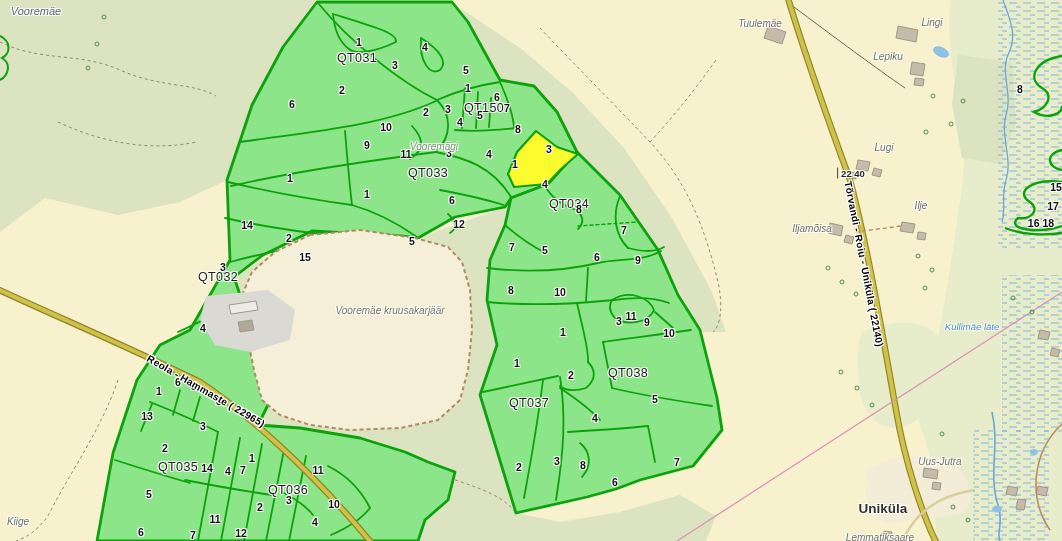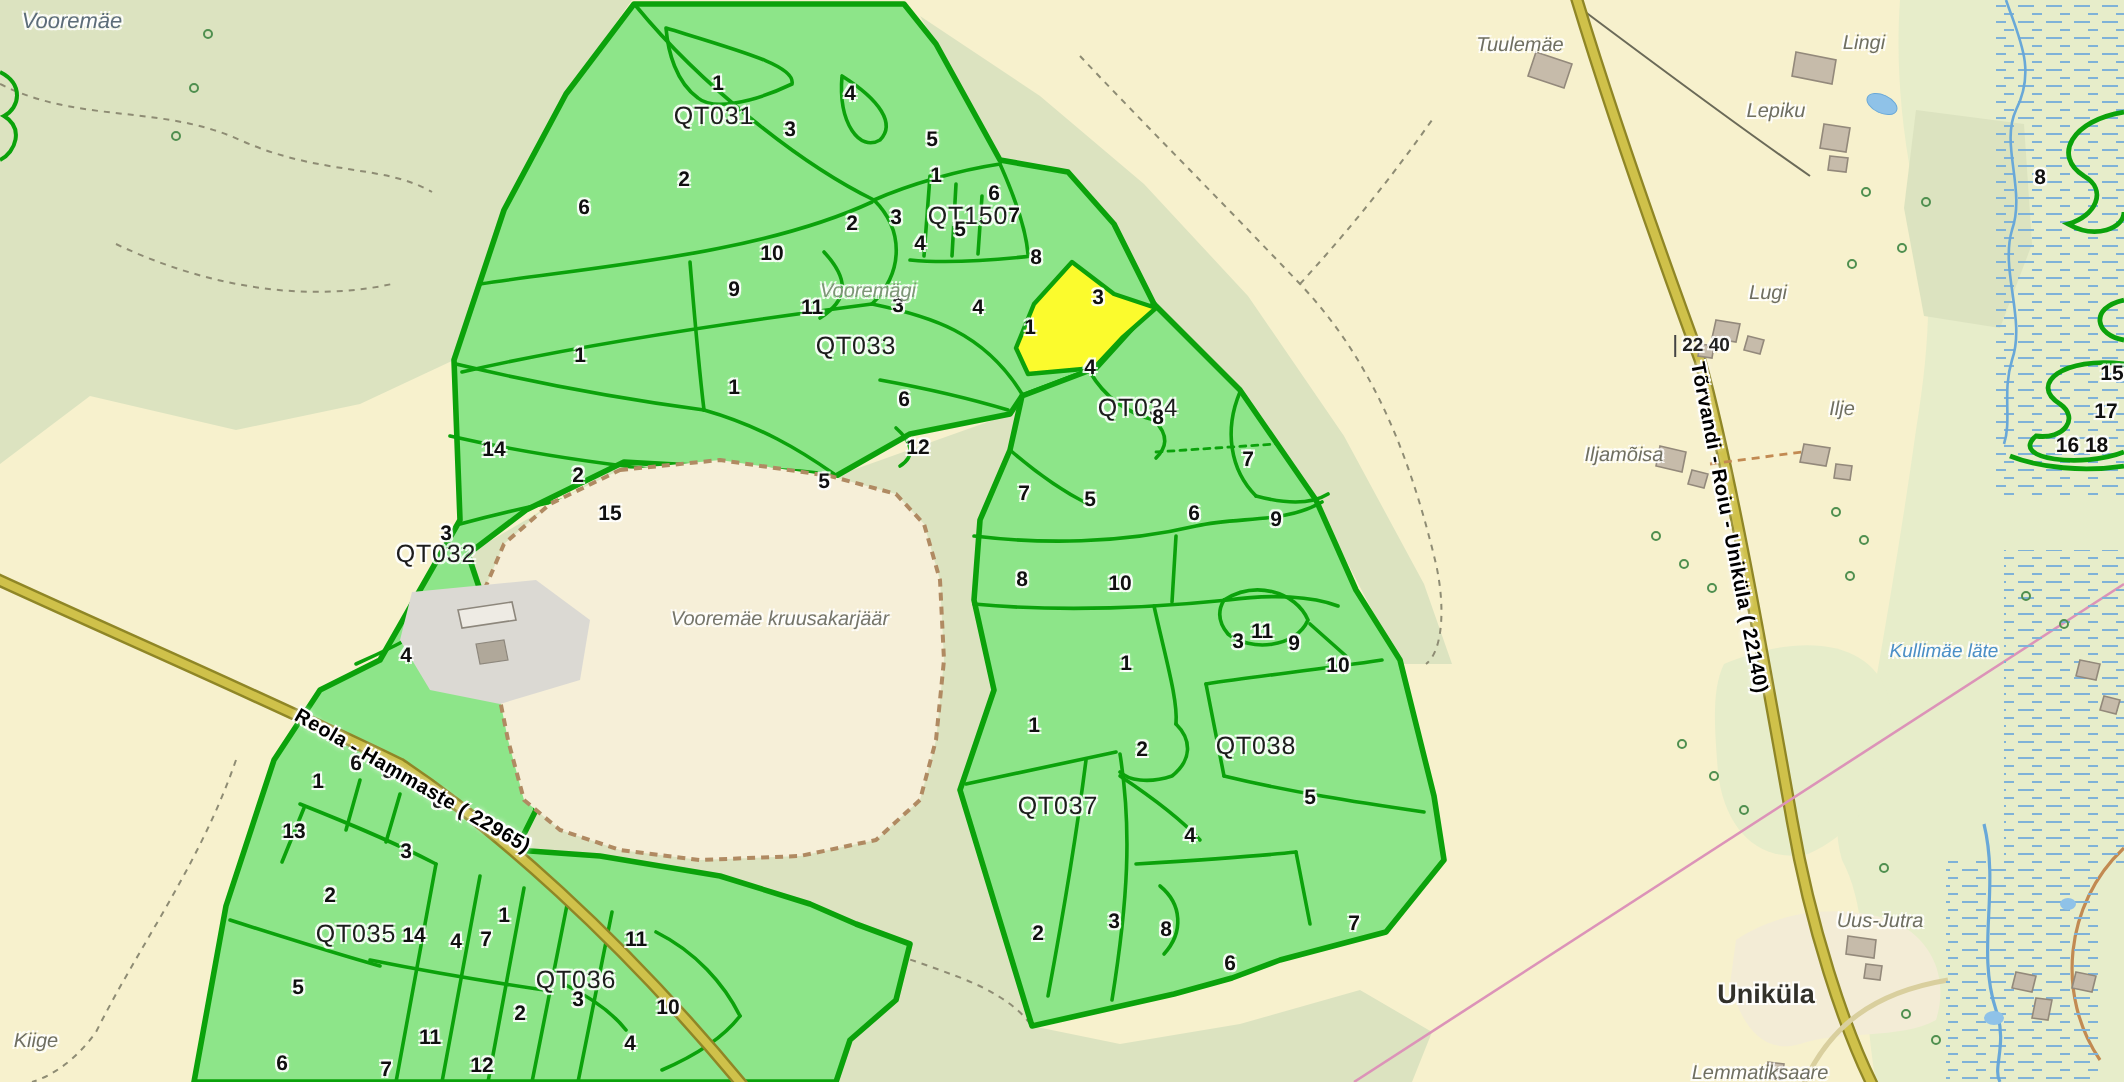--- a/index.html
+++ b/index.html
@@ -315,20 +315,20 @@
       <span class="lbl place" style="left: 760px; top: 23px;">Tuulemäe</span>
       <span class="lbl place" style="left: 926px; top: 22px; padding-left: 12px;">Lingi</span>
       <span class="lbl place" style="left: 888px; top: 56px;">Lepiku</span>
       <span class="lbl place" style="left: 884px; top: 147px;">Lugi</span>
       <span class="lbl place" style="left: 921px; top: 205px;">Ilje</span>
       <span class="lbl place" style="left: 788px; top: 228px; padding-left: 48px;">Iljamõisa</span>
       <span class="lbl place hill-green" style="left: 434px; top: 146px;">Vooremägi</span>
       <span class="lbl place quarryname" style="left: 390px; top: 310px;">Vooremäe kruusakarjäär</span>
       <span class="lbl place water-name" style="left: 972px; top: 326px;">Kullimäe läte</span>
       <span class="lbl place" style="left: 940px; top: 461px;">Uus-Jutra</span>
-      <span class="lbl place village" style="left: 883px; top: 497px;">Uniküla</span>
+      <span class="lbl place village" style="left: 883px; top: 508px;">Uniküla</span>
       <span class="lbl place" style="left: 880px; top: 537px;">Lemmatiksaare</span>
       <span class="lbl place" style="left: 18px; top: 521px;">Kiige</span>
       <span class="lbl roadlbl" style="left: 206px; top: 391px; transform: translate(-50%, -50%) rotate(30deg);">Reola - Hammaste ( 22965)</span>
       <span class="lbl roadlbl" style="left: 864px; top: 264px; transform: translate(-50%, -50%) rotate(79deg);">Tõrvandi - Roiu - Uniküla ( 22140)</span>
       <span class="lbl km" style="left: 851px; top: 173px;">22 40</span>
     </div>
 </div>
 
 </body></html>

